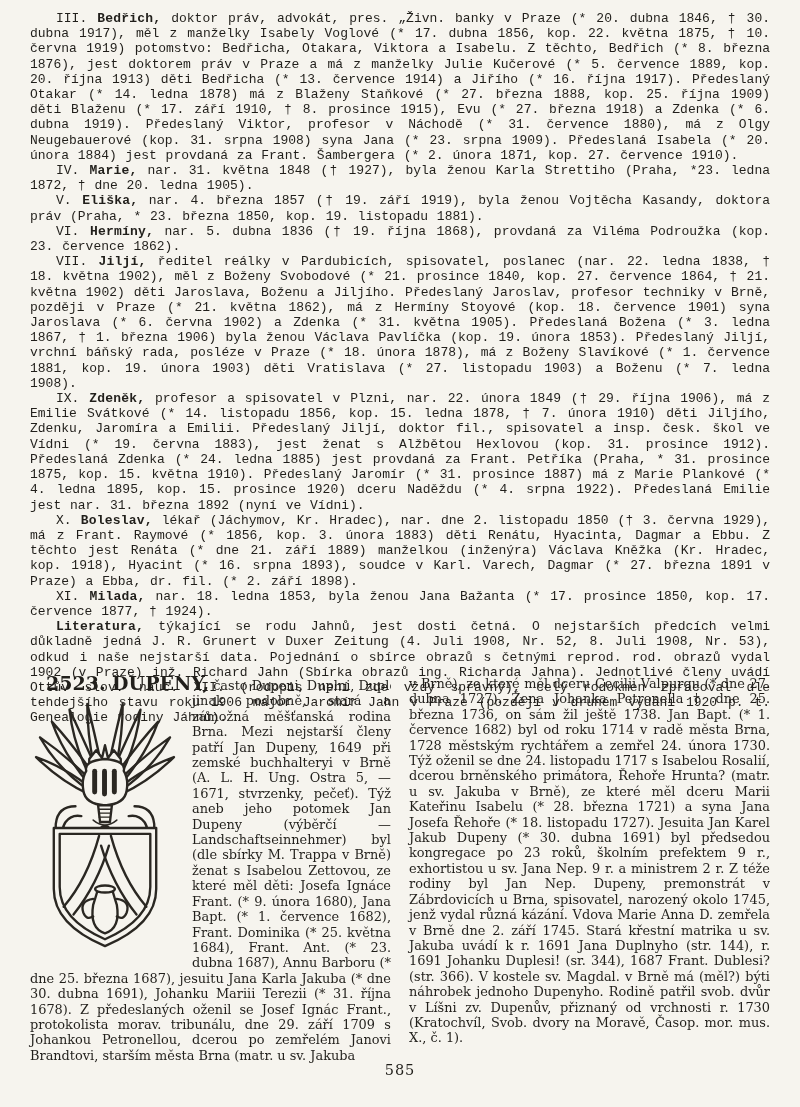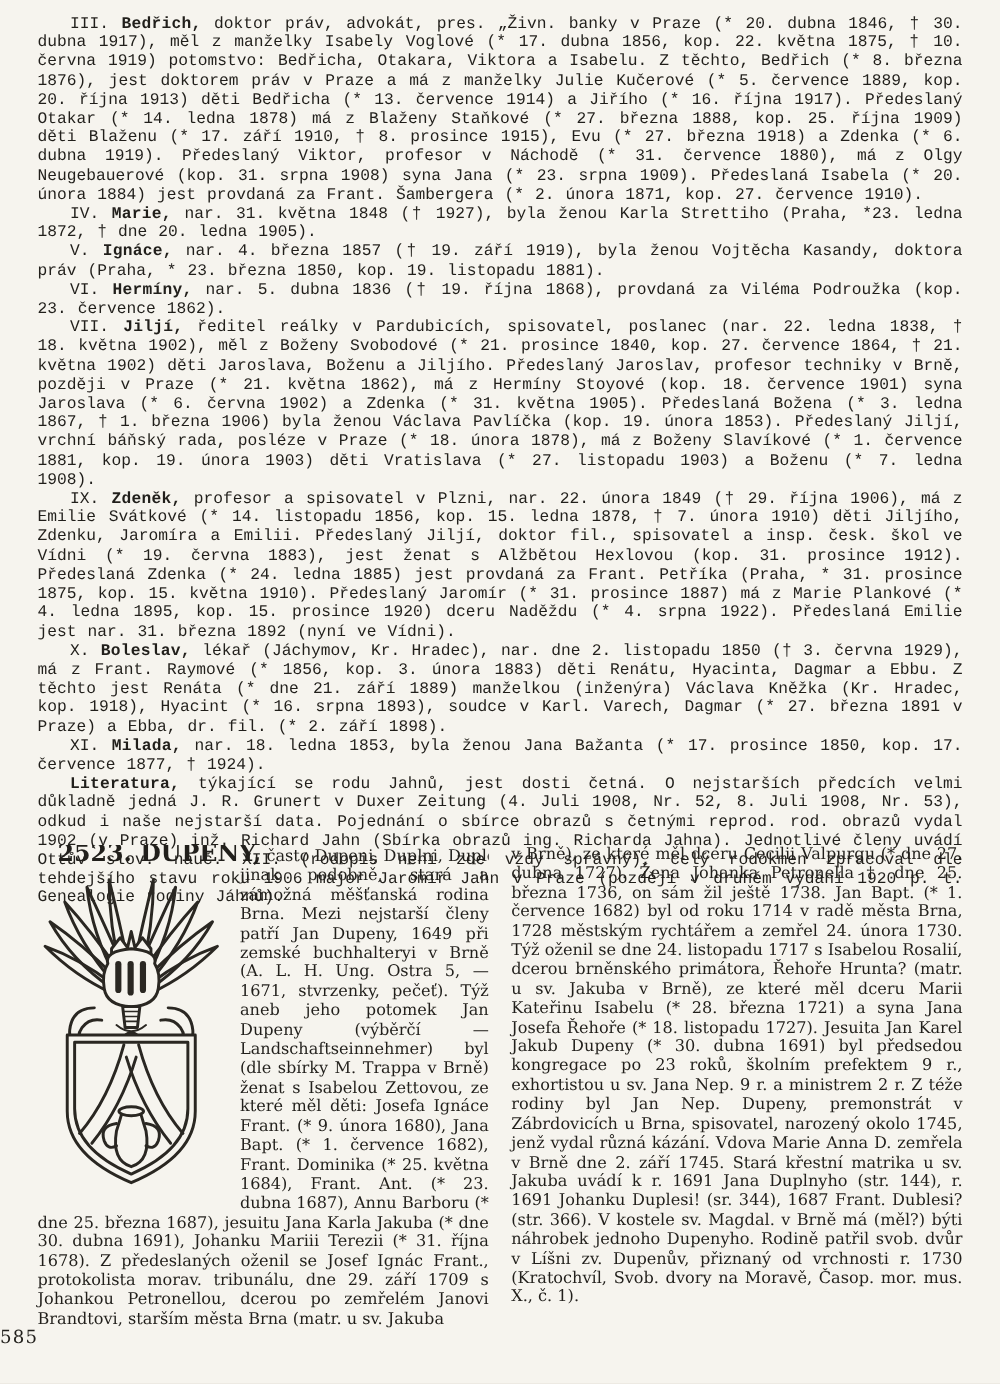--- a/index.html
+++ b/index.html
@@ -17,33 +17,33 @@
   .columns { position:absolute; top:676px; left:30px; right:30px; display:flex; gap:18px; }
   .col { width:361px; font-size:12.9px; line-height:15.4px; }
   .col p { margin:0; text-align:justify; }
   .entry-head { text-align:justify; text-align-last:justify; white-space:nowrap; overflow:hidden; }
   .entry-head b { font-size:19px;margin-left:16px; }
   .entry-body { overflow:visible; }
   .arms {
     float:left; width:150px; height:258px; margin:3px 12px 2px 0;
   }
   .pagenum {
-    position:absolute; top:1062px; left:0; right:0; text-align:left;
+    position:absolute; top:1062px; left:0; right:0; text-align:center;
     font-size:14.5px; letter-spacing:1px;
   }
 </style>
 </head>
 <body>
 
 <div class="page">
 
   <div class="toptext">
     <p><span>III. </span><b>Bedřich,</b><span> doktor práv, advokát, pres. „Živn. banky v Praze (* 20. dubna 1846, † 30. dubna 1917), měl z manželky Isabely Voglové (* 17. dubna 1856, kop. 22. května 1875, † 10. června 1919) potomstvo: Bedřicha, Otakara, Viktora a Isabelu. Z těchto, Bedřich (* 8. března 1876), jest doktorem práv v Praze a má z manželky Julie Kučerové (* 5. července 1889, kop. 20. října 1913) děti Bedřicha (* 13. července 1914) a Jiřího (* 16. října 1917). Předeslaný Otakar (* 14. ledna 1878) má z Blaženy Staňkové (* 27. března 1888, kop. 25. října 1909) děti Blaženu (* 17. září 1910, † 8. prosince 1915), Evu (* 27. března 1918) a Zdenka (* 6. dubna 1919). Předeslaný Viktor, profesor v Náchodě (* 31. července 1880), má z Olgy Neugebauerové (kop. 31. srpna 1908) syna Jana (* 23. srpna 1909). Předeslaná Isabela (* 20. února 1884) jest provdaná za Frant. Šambergera (* 2. února 1871, kop. 27. července 1910).</span></p>
     <p><span>IV. </span><b>Marie,</b><span> nar. 31. května 1848 († 1927), byla ženou Karla Strettiho (Praha, *23. ledna 1872, † dne 20. ledna 1905).</span></p>
-    <p><span>V. </span><b>Ignáce,</b><span> nar. 4. března 1857 († 19. září 1919), byla ženou Vojtěcha Kasandy, doktora práv (Praha, * 23. března 1850, kop. 19. listopadu 1881).</span></p>
+    <p><span>V. </span><b>Eliška,</b><span> nar. 4. března 1857 († 19. září 1919), byla ženou Vojtěcha Kasandy, doktora práv (Praha, * 23. března 1850, kop. 19. listopadu 1881).</span></p>
     <p><span>VI. </span><b>Hermíny,</b><span> nar. 5. dubna 1836 († 19. října 1868), provdaná za Viléma Podroužka (kop. 23. července 1862).</span></p>
     <p><span>VII. </span><b>Jiljí,</b><span> ředitel reálky v Pardubicích, spisovatel, poslanec (nar. 22. ledna 1838, † 18. května 1902), měl z Boženy Svobodové (* 21. prosince 1840, kop. 27. července 1864, † 21. května 1902) děti Jaroslava, Boženu a Jiljího. Předeslaný Jaroslav, profesor techniky v Brně, později v Praze (* 21. května 1862), má z Hermíny Stoyové (kop. 18. července 1901) syna Jaroslava (* 6. června 1902) a Zdenka (* 31. května 1905). Předeslaná Božena (* 3. ledna 1867, † 1. března 1906) byla ženou Václava Pavlíčka (kop. 19. února 1853). Předeslaný Jiljí, vrchní báňský rada, posléze v Praze (* 18. února 1878), má z Boženy Slavíkové (* 1. července 1881, kop. 19. února 1903) děti Vratislava (* 27. listopadu 1903) a Boženu (* 7. ledna 1908).</span></p>
     <p><span>IX. </span><b>Zdeněk,</b><span> profesor a spisovatel v Plzni, nar. 22. února 1849 († 29. října 1906), má z Emilie Svátkové (* 14. listopadu 1856, kop. 15. ledna 1878, † 7. února 1910) děti Jiljího, Zdenku, Jaromíra a Emilii. Předeslaný Jiljí, doktor fil., spisovatel a insp. česk. škol ve Vídni (* 19. června 1883), jest ženat s Alžbětou Hexlovou (kop. 31. prosince 1912). Předeslaná Zdenka (* 24. ledna 1885) jest provdaná za Frant. Petříka (Praha, * 31. prosince 1875, kop. 15. května 1910). Předeslaný Jaromír (* 31. prosince 1887) má z Marie Plankové (* 4. ledna 1895, kop. 15. prosince 1920) dceru Naděždu (* 4. srpna 1922). Předeslaná Emilie jest nar. 31. března 1892 (nyní ve Vídni).</span></p>
     <p><span>X. </span><b>Boleslav,</b><span> lékař (Jáchymov, Kr. Hradec), nar. dne 2. listopadu 1850 († 3. června 1929), má z Frant. Raymové (* 1856, kop. 3. února 1883) děti Renátu, Hyacinta, Dagmar a Ebbu. Z těchto jest Renáta (* dne 21. září 1889) manželkou (inženýra) Václava Kněžka (Kr. Hradec, kop. 1918), Hyacint (* 16. srpna 1893), soudce v Karl. Varech, Dagmar (* 27. března 1891 v Praze) a Ebba, dr. fil. (* 2. září 1898).</span></p>
     <p><span>XI. </span><b>Milada,</b><span> nar. 18. ledna 1853, byla ženou Jana Bažanta (* 17. prosince 1850, kop. 17. července 1877, † 1924).</span></p>
     <p><span></span><b>Literatura,</b><span> týkající se rodu Jahnů, jest dosti četná. O nejstarších předcích velmi důkladně jedná J. R. Grunert v Duxer Zeitung (4. Juli 1908, Nr. 52, 8. Juli 1908, Nr. 53), odkud i naše nejstarší data. Pojednání o sbírce obrazů s četnými reprod. rod. obrazů vydal 1902 (v Praze) inž. Richard Jahn (Sbírka obrazů ing. Richarda Jahna). Jednotlivé členy uvádí Ottův slov. nauč. XII. (rodopis není zde vždy správný), celý rodokmen zpracoval dle tehdejšího stavu roku 1906 major Jaromír Jahn v Praze (později v druhém vydání 1920 p. t. Genealogie rodiny Jáhnů).</span></p>
   </div>
 
   <div class="columns">
 

